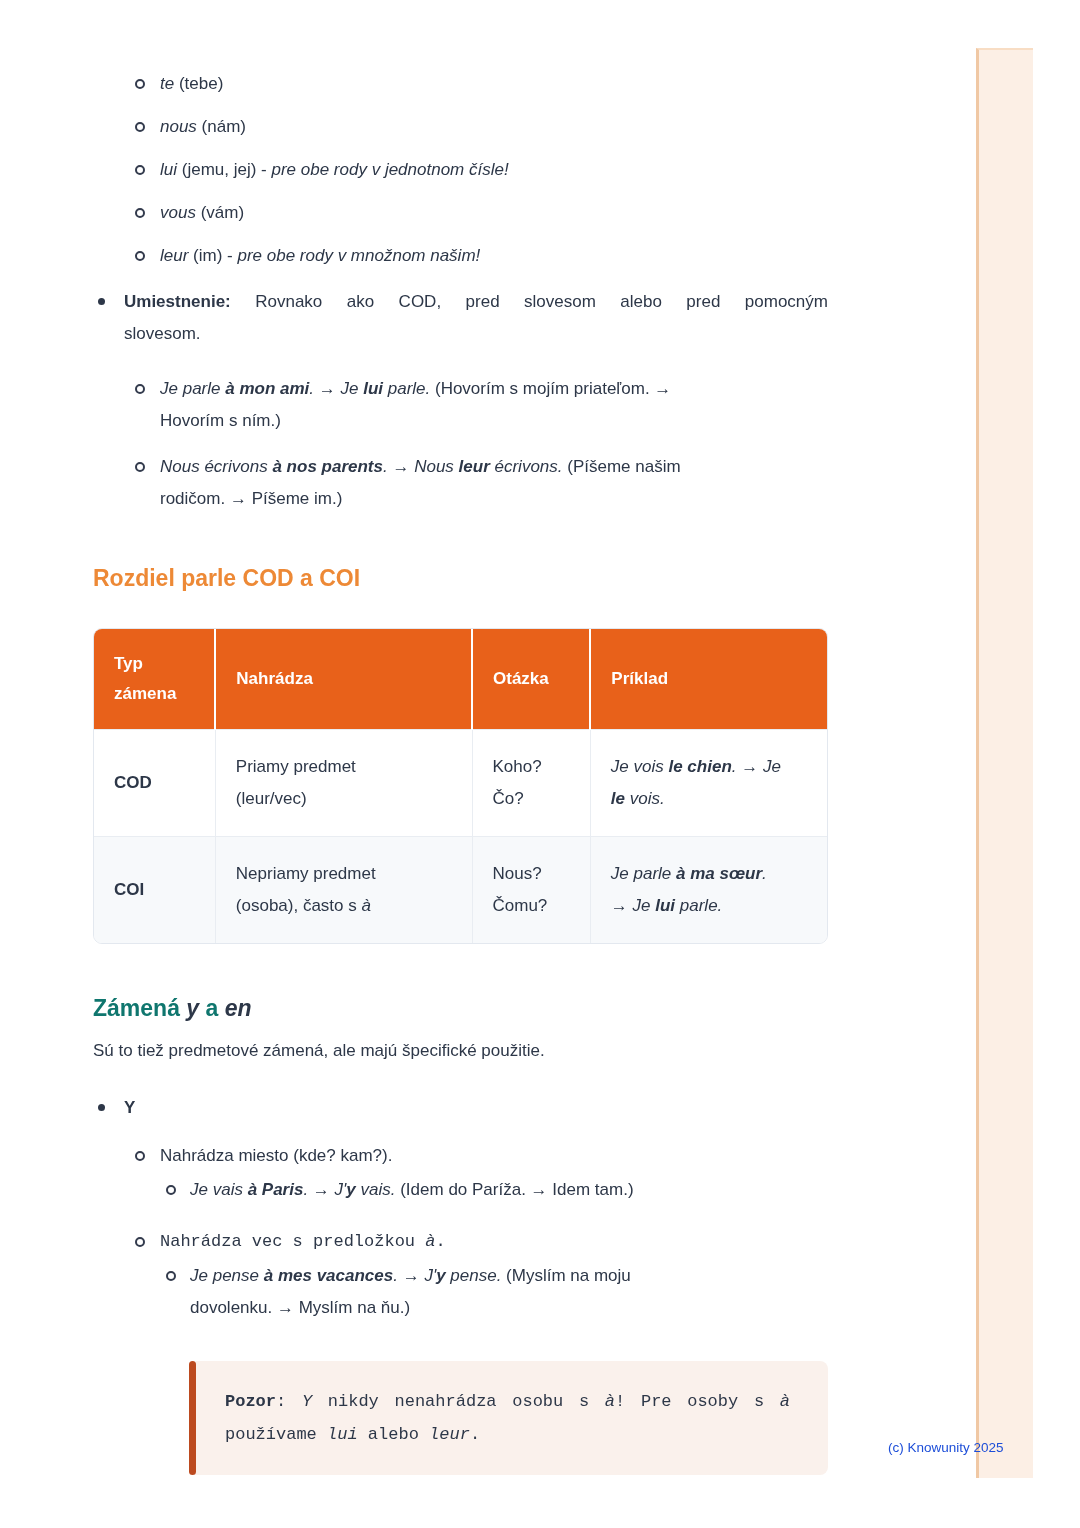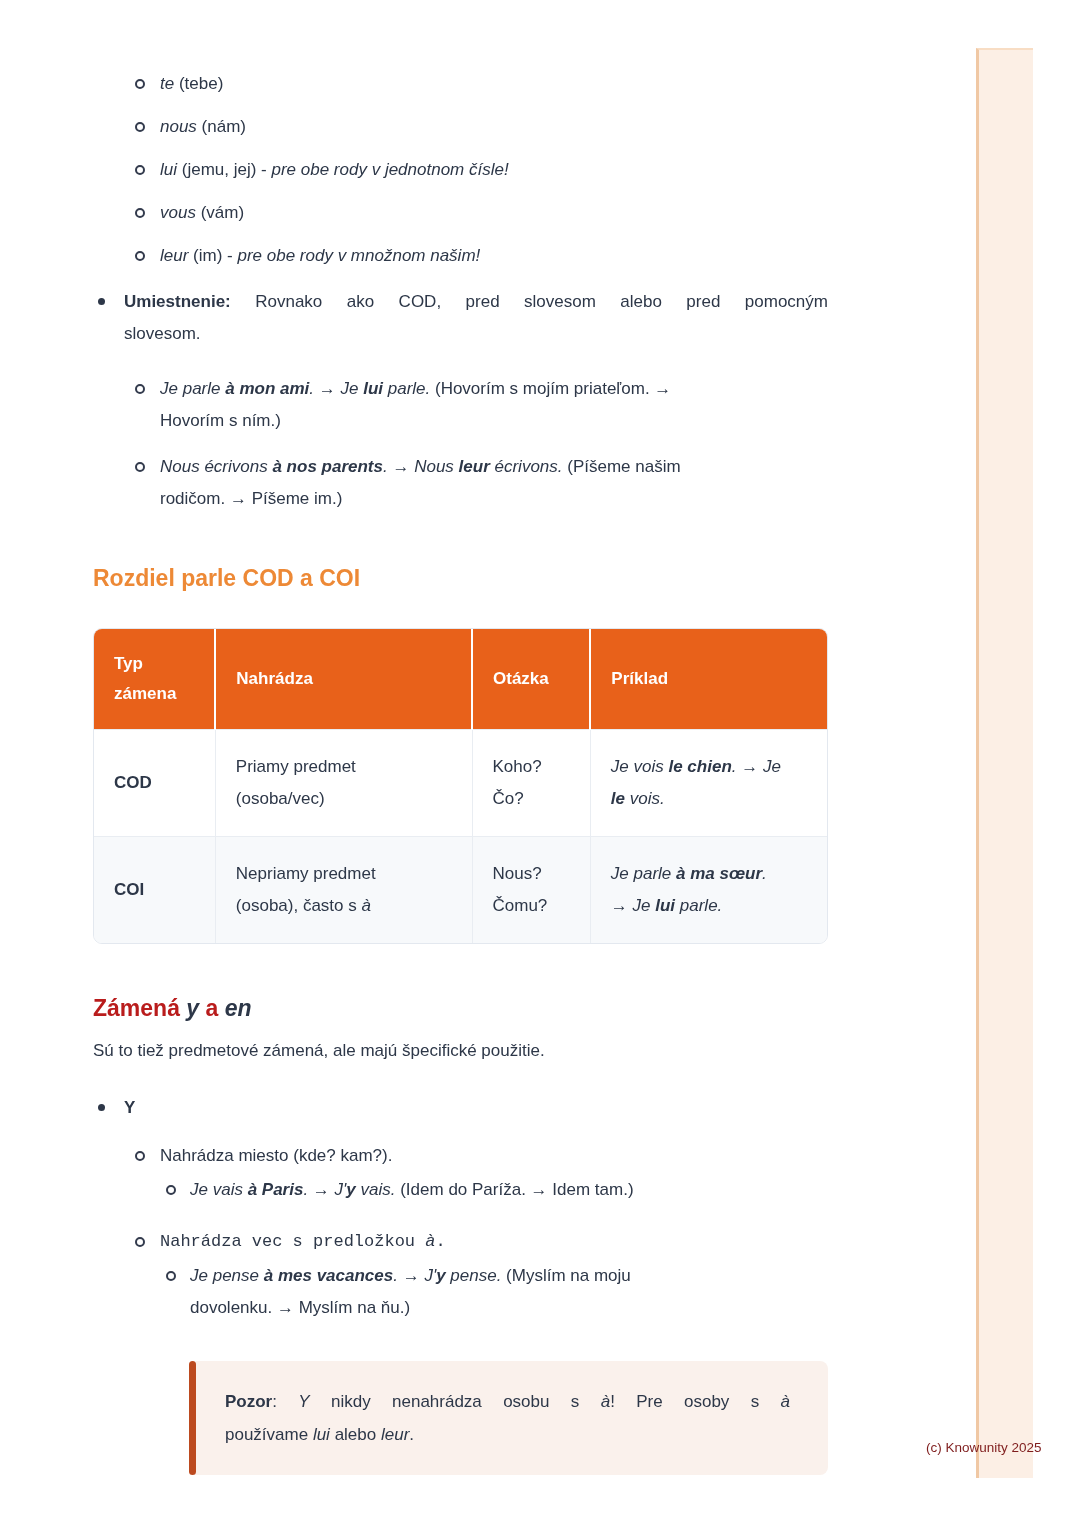--- a/index.html
+++ b/index.html
@@ -29,21 +29,21 @@
     left: 93px; top: 17px;
     width: 735px;
     z-index: 2;
   }
 
   
   .seg-r { }
   .seg-i  { font-style: italic; }
   .seg-b  { font-weight: 700; }
   .seg-bi { font-weight: 700; font-style: italic; }
-  .seg-o  { color: #b91c1c; }
+  .seg-o  { color: #0f766e; }
   .seg-di { color: #2D3748; font-style: italic; }
 
   
   ul { list-style: none; margin: 0; padding: 0; }
   li { position: relative; font-size: 17px; }
 
   .top-list { margin-top: 54px; }
   .top-list li { padding-left: 67px; line-height: 26px; margin-bottom: 17px; }
 
   .b-circle {
@@ -139,36 +139,37 @@
   
   .callout {
     position: relative;
     margin-top: 37px;
     margin-left: 96px;
     width: 639px;
     box-sizing: border-box;
     background: #FAF1EC;
     border-radius: 8px;
     padding: 24px 38px 24px 36px;
+    font-family: Liberation Mono, monospace;
   }
   .callout-bar {
     position: absolute;
     left: 0; top: 0; bottom: 0;
     width: 7px;
     background: #BC4A1F;
     border-radius: 5px;
   }
   .callout p { margin: 0; font-size: 17px; line-height: 33px; }
 
   
   .copyright {
     position: absolute;
-    left: 926px; top: 1440px;
+    left: 888px; top: 1440px;
     font-size: 13.5px;
-    color: #7f1d1d;
+    color: #1d4ed8;
     z-index: 3;
   }
 </style>
 </head>
 <body>
 
 <div class="edge-strip"></div>
 
 <main class="content">
 
@@ -228,21 +229,21 @@
         <tr>
           <th>Typ zámena</th>
           <th>Nahrádza</th>
           <th>Otázka</th>
           <th>Príklad</th>
         </tr>
       </thead>
       <tbody>
         <tr class="row-a">
           <td><span class="seg-b">COD</span></td>
-          <td><span class="seg-r">Priamy predmet</span><br><span class="seg-r">(osoba/vec)</span></td>
+          <td><span class="seg-r">Priamy predmet</span><br><span class="seg-r">(leur/vec)</span></td>
           <td><span class="seg-r">Koho?</span><br><span class="seg-r">Čo?</span></td>
           <td><span class="seg-i">Je vois </span><span class="seg-bi">le chien</span><span class="seg-i">. → Je</span><br><span class="seg-bi">le</span><span class="seg-i"> vois.</span></td>
         </tr>
         <tr class="row-b">
           <td><span class="seg-b">COI</span></td>
           <td><span class="seg-r">Nepriamy predmet</span><br><span class="seg-r">(osoba), často s </span><span class="seg-i">à</span></td>
           <td><span class="seg-r">Nous?</span><br><span class="seg-r">Čomu?</span></td>
           <td><span class="seg-i">Je parle </span><span class="seg-bi">à ma sœur</span><span class="seg-i">.</span><br><span class="seg-i">→ Je </span><span class="seg-bi">lui</span><span class="seg-i"> parle.</span></td>
         </tr>
       </tbody>

